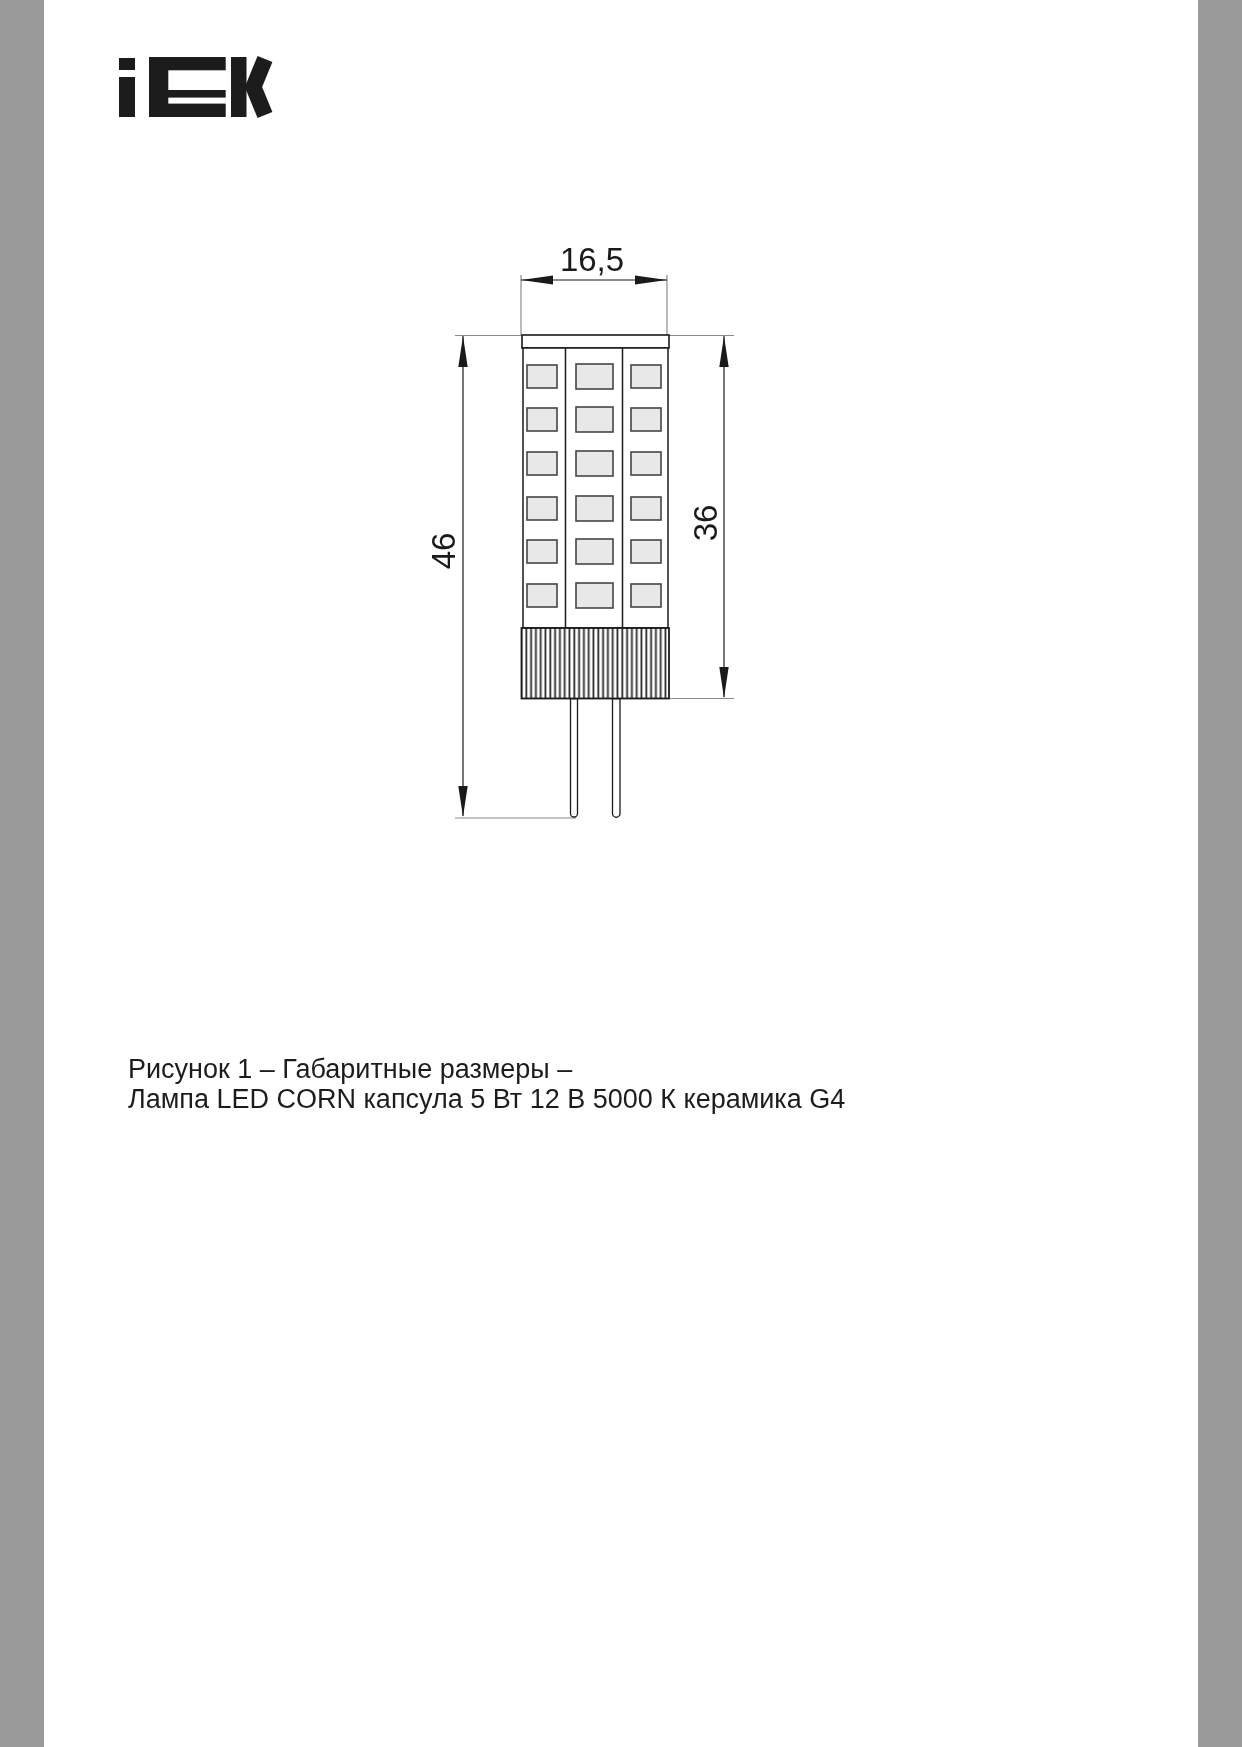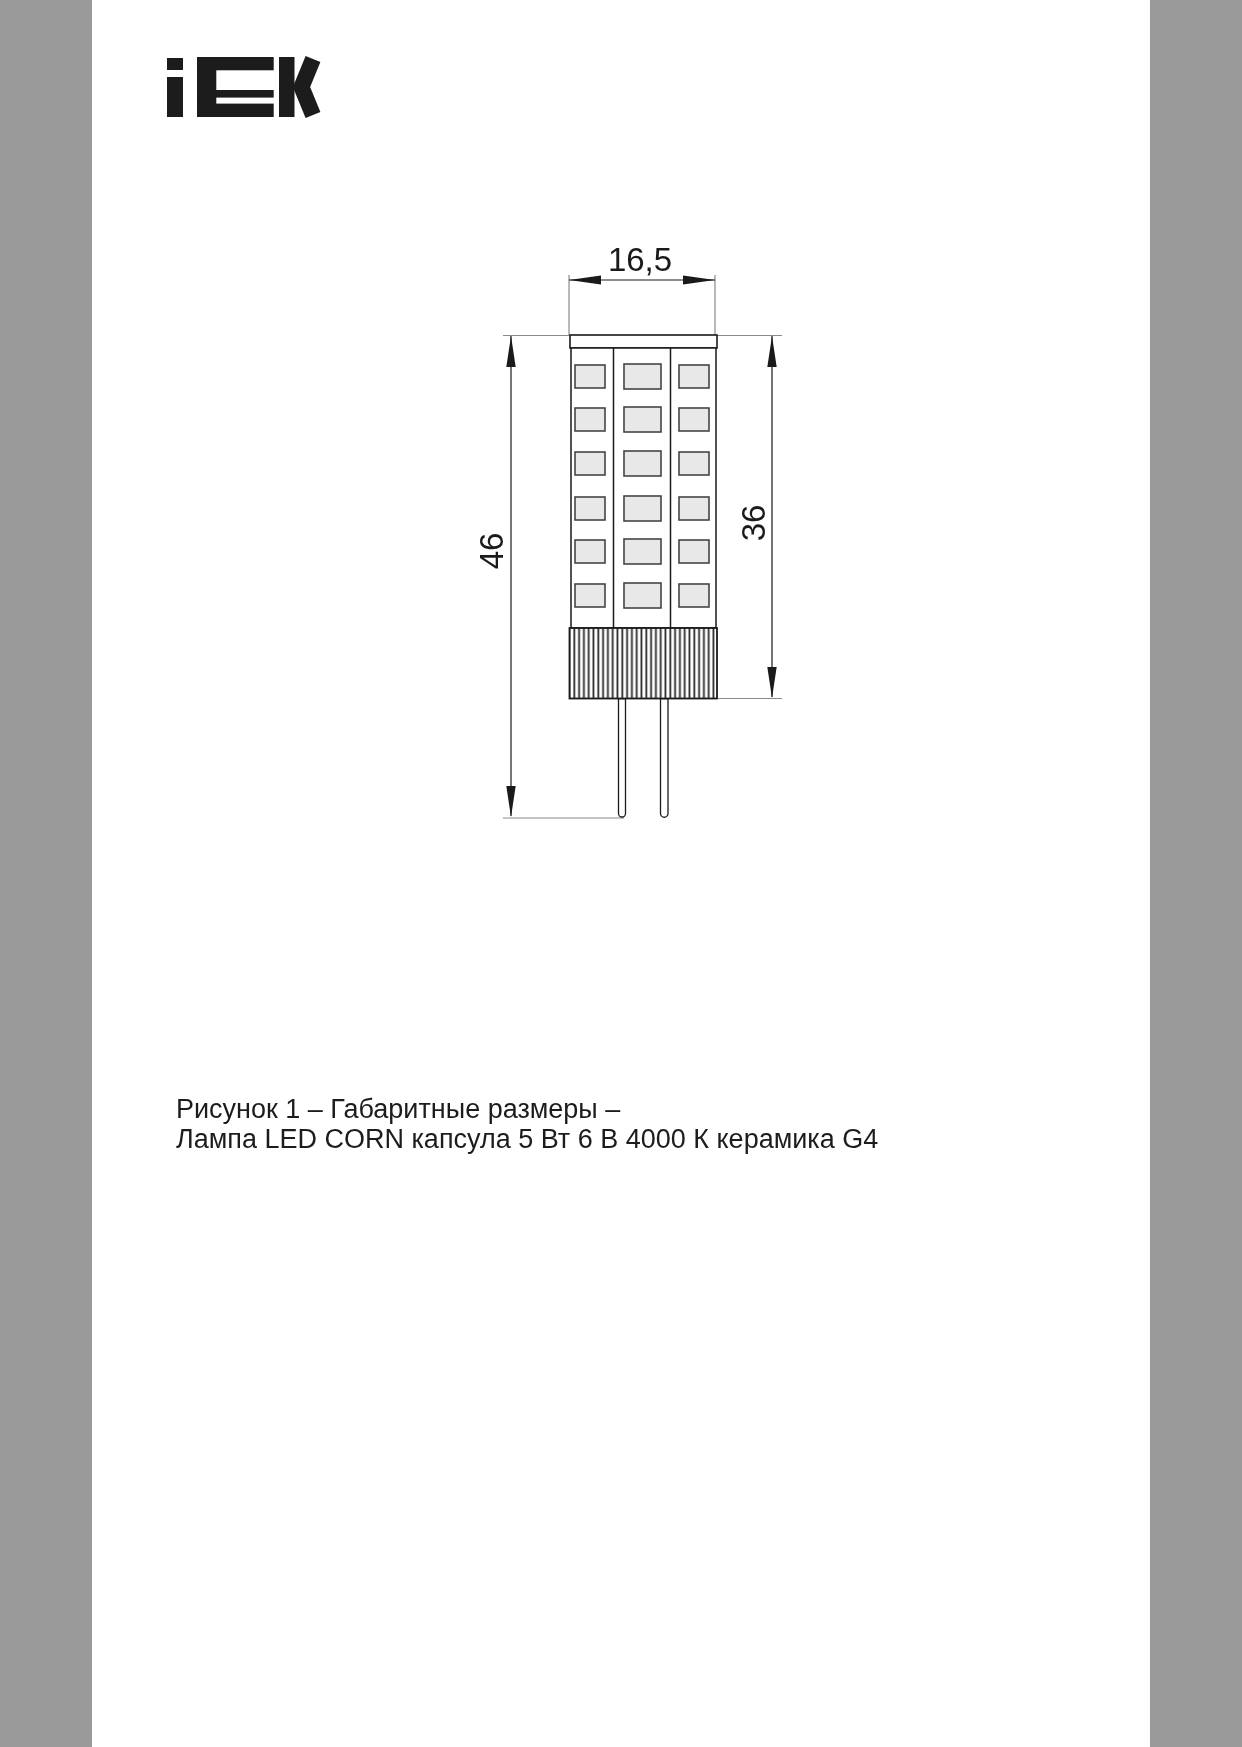--- a/index.html
+++ b/index.html
@@ -1,38 +1,37 @@
 <!DOCTYPE html>
 <html><head>
 <meta charset="utf-8">
 <style>
   html,body{margin:0;padding:0;background:#9a9a9a;}
   .page{
     position:relative;
-    width:1058px;height:1747px;
+    width:1154px;height:1747px;
     background:#ffffff;
     margin:0 auto;
     overflow:hidden;
     font-family:"Liberation Sans", sans-serif;
   }
   .drawing{position:absolute;left:0;top:0;}
   .dim-text{
     font-family:"Liberation Sans", sans-serif;
     font-size:33px;
     fill:#1a1a1a;
   }
   .caption{
     position:absolute;
     left:84px;
     top:1055px;
     font-size:27px;
     line-height:29.5px;
     color:#1c1c1c;
     white-space:nowrap;
-    margin-top:40px;
   }
 </style>
 </head>
 <body>
 
 <div class="page">
 
   <svg class="drawing" width="1242" height="1747" viewBox="0 0 1242 1747">
     <defs>
       <pattern id="ribs" width="4.8" height="10" patternUnits="userSpaceOnUse">
@@ -120,16 +119,16 @@
       <rect x="477.5" y="628" width="147.5" height="70.5" fill="url(#ribs)" stroke="#1a1a1a" stroke-width="1.8"></rect>
     </g>
 
     <text class="dim-text" x="548" y="271" text-anchor="middle">16,5</text>
     <text class="dim-text" transform="translate(411,551) rotate(-90)" text-anchor="middle">46</text>
     <text class="dim-text" transform="translate(673,523) rotate(-90)" text-anchor="middle">36</text>
   </svg>
 
   <div class="caption">
     <div>Рисунок 1 – Габаритные размеры –</div>
-    <div>Лампа LED CORN капсула 5 Вт 6 В 4000 К керамика G4</div>
+    <div>Лампа LED CORN капсула 5 Вт 12 В 5000 К керамика G4</div>
   </div>
 
 </div>
 
 </body></html>

